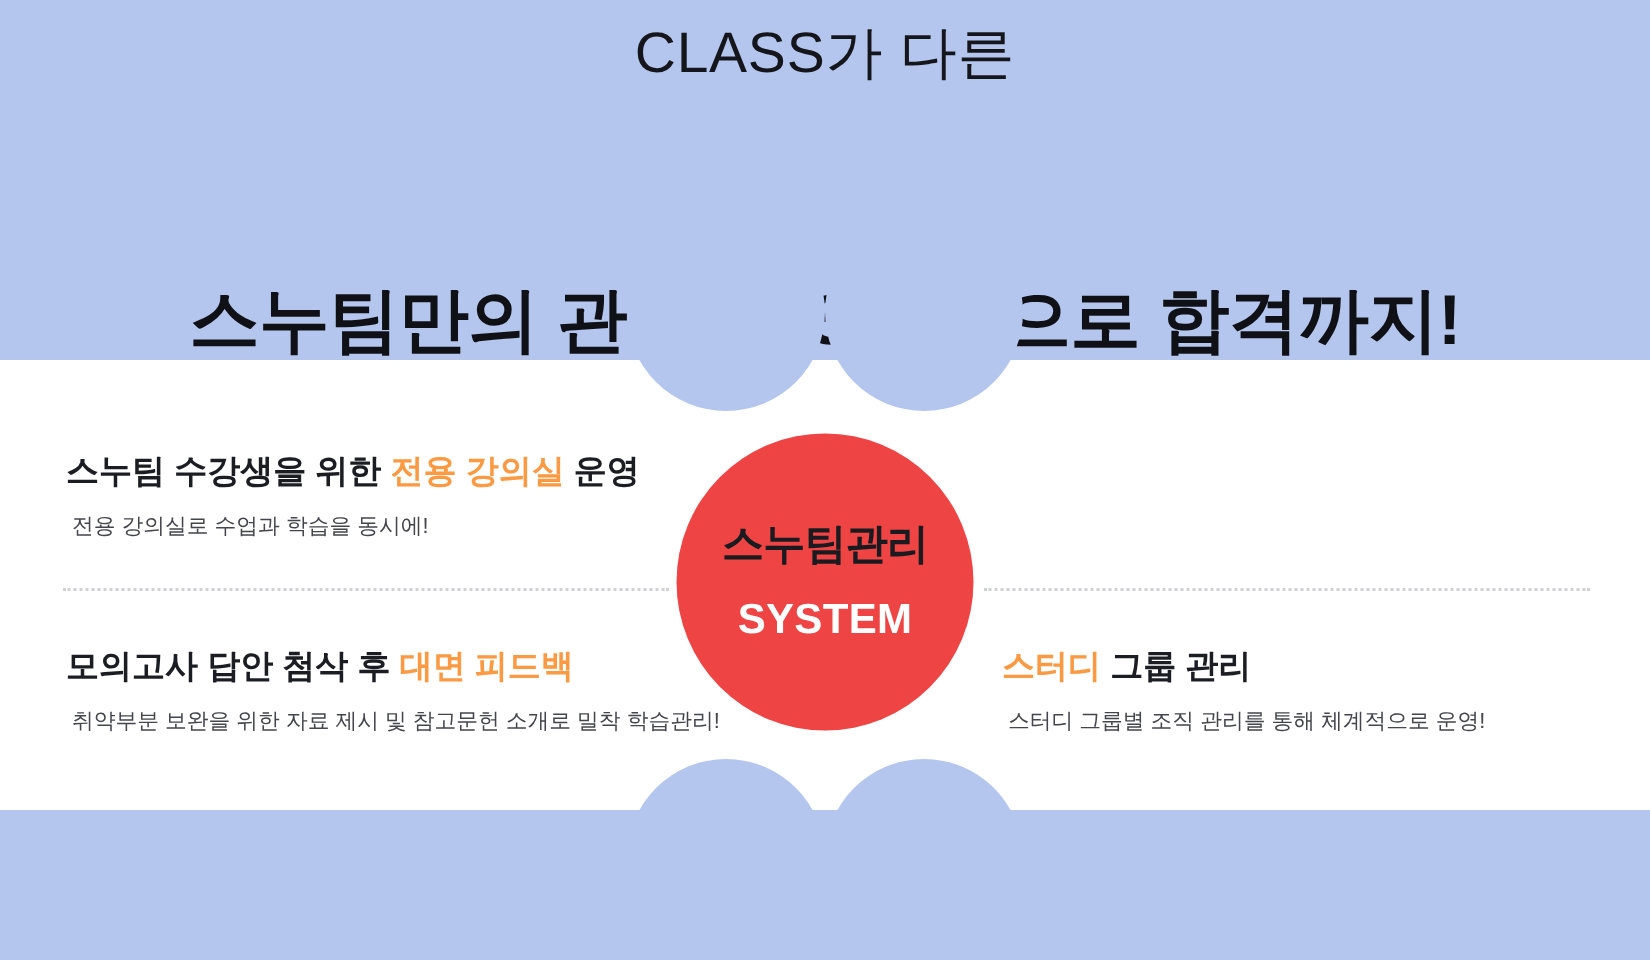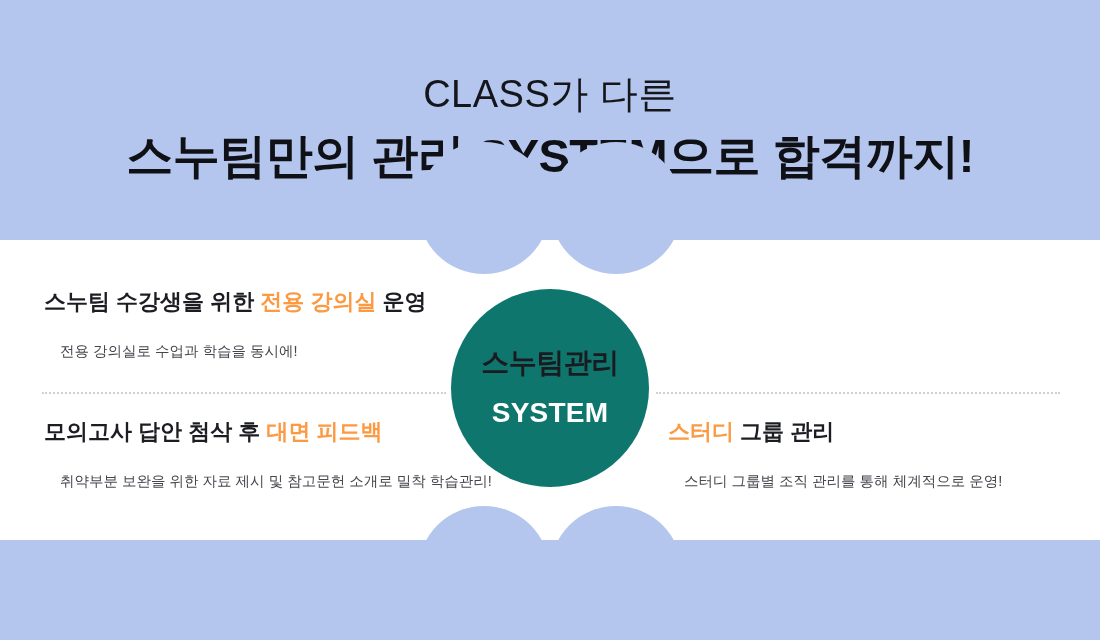--- a/index.html
+++ b/index.html
@@ -27,21 +27,21 @@
   
   .header {
     position: absolute;
     left: 0;
     top: 0;
     width: 1100px;
     height: 240px;
     display: flex;
     flex-direction: column;
     align-items: center;
-    justify-content: center;
+    justify-content: space-between;
     box-sizing: border-box;
     padding-top: 16px;
   }
 
   .eyebrow {
     font-size: 38px;
     font-weight: 300;
     letter-spacing: 0.5px;
     color: #15161b;
     line-height: 1.1;
@@ -113,21 +113,21 @@
     margin: 0 0 11px 0;
     white-space: nowrap;
   }
   .feat-title .hl { color: #fb9a42; }
 
   .feat-desc {
     font-size: 14.5px;
     font-weight: 400;
     color: #45464c;
     line-height: 1.35;
-    margin: 16px;
+    margin: 4px;
     white-space: nowrap;
   }
 
   
   .divider {
     position: absolute;
     height: 0;
     top: 152px;
     border-top: 2px dotted #cfd1d6;
   }
@@ -135,21 +135,21 @@
   .divider-right { left: 656px; width: 404px; }
 
   
   .circle-badge {
     position: absolute;
     left: 451px;
     top: 289px;
     width: 198px;
     height: 198px;
     border-radius: 50%;
-    background: #0f766e;
+    background: #ef4444;
     display: flex;
     flex-direction: column;
     align-items: center;
     justify-content: center;
     z-index: 5;
   }
   .circle-line1 {
     font-size: 28px;
     font-weight: 700;
     color: #1a1b20;

